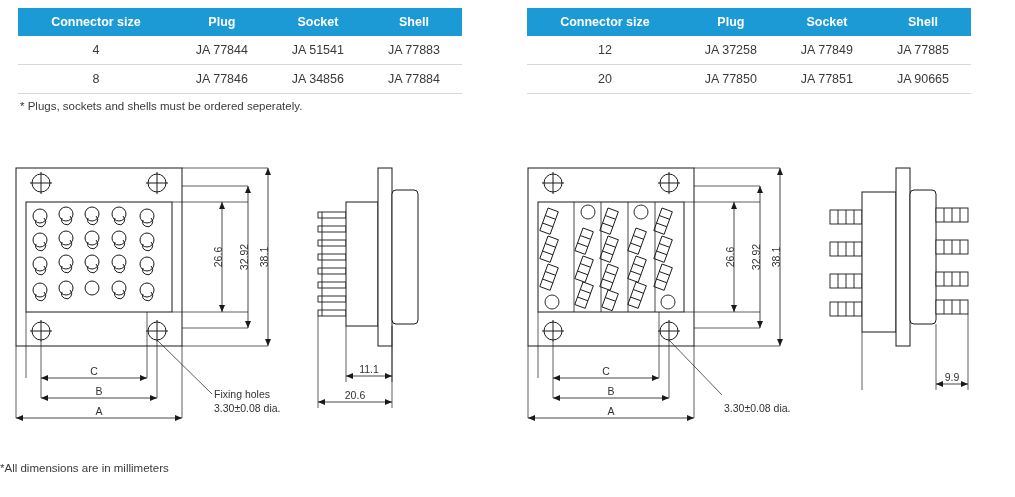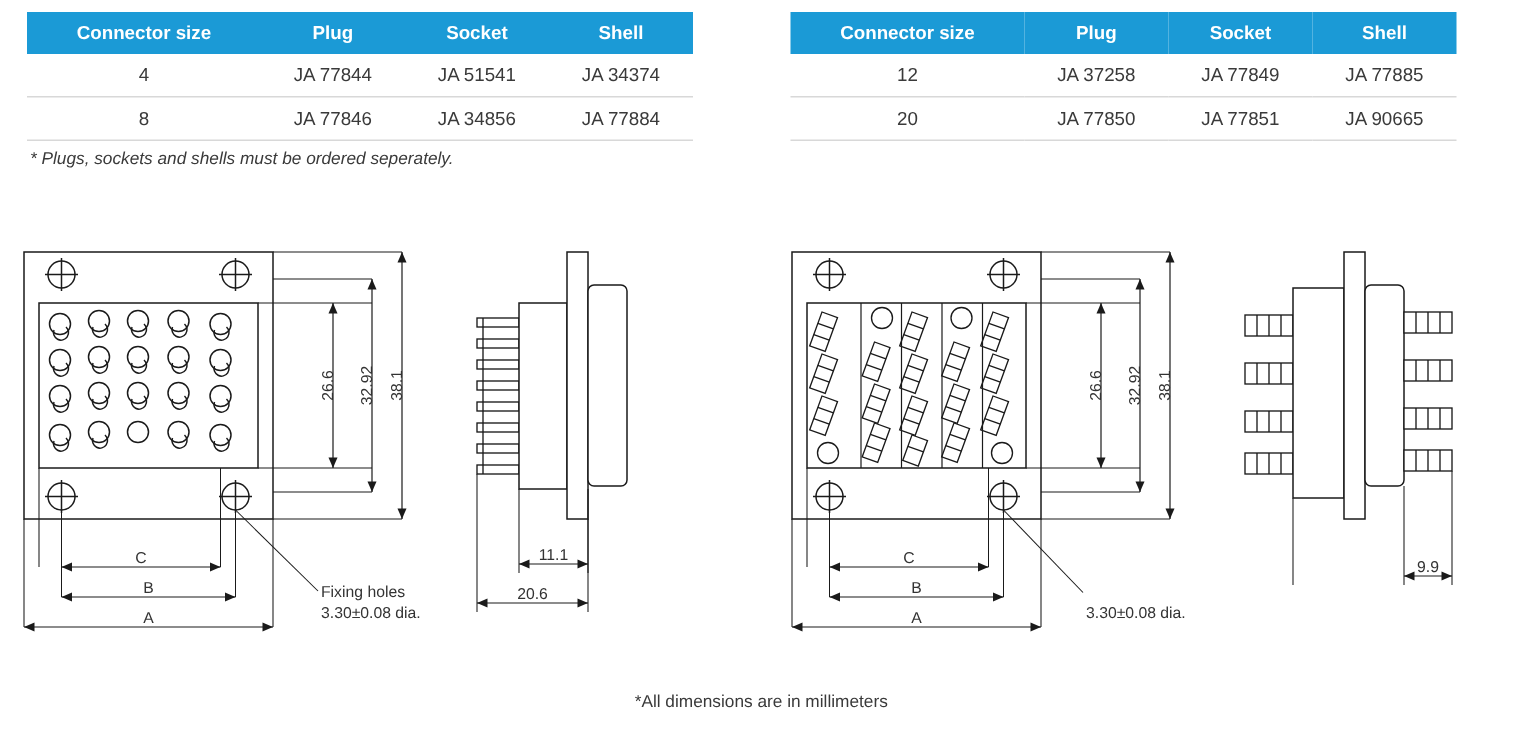--- a/index.html
+++ b/index.html
@@ -48,30 +48,29 @@
     border-bottom: 1px solid #d8d8d8;
   }
   #table-left { left: 18px; top: 8px; width: 444px; }
   #table-right { left: 527px; top: 8px; width: 444px; }
 
   .notes {
     position: absolute;
     font-size: 11.5px;
     color: #3a3a3a;
     line-height: 1.55;
-    font-style: italic;
   }
   #notes-left { left: 20px; top: 98px; }
 
   .footnote {
     position: absolute;
     font-size: 11.5px;
     color: #3a3a3a;
   }
-  #footnote-units { left: 0; top: 462px; width: 1015px; text-align: center; }
+  #footnote-units { left: 0; top: 462px; width: 1015px; text-align: left; }
 
   
   .drawing {
     position: absolute;
     left: 0;
     top: 150px;
     width: 1015px;
     height: 310px;
   }
   .drawing svg { display: block; }
@@ -104,21 +103,21 @@
         <th>Plug</th>
         <th>Socket</th>
         <th>Shell</th>
       </tr>
     </thead>
     <tbody>
       <tr>
         <td>4</td>
         <td>JA 77844</td>
         <td>JA 51541</td>
-        <td>JA 34374</td>
+        <td>JA 77883</td>
       </tr>
       <tr>
         <td>8</td>
         <td>JA 77846</td>
         <td>JA 34856</td>
         <td>JA 77884</td>
       </tr>
     </tbody>
   </table>
 

